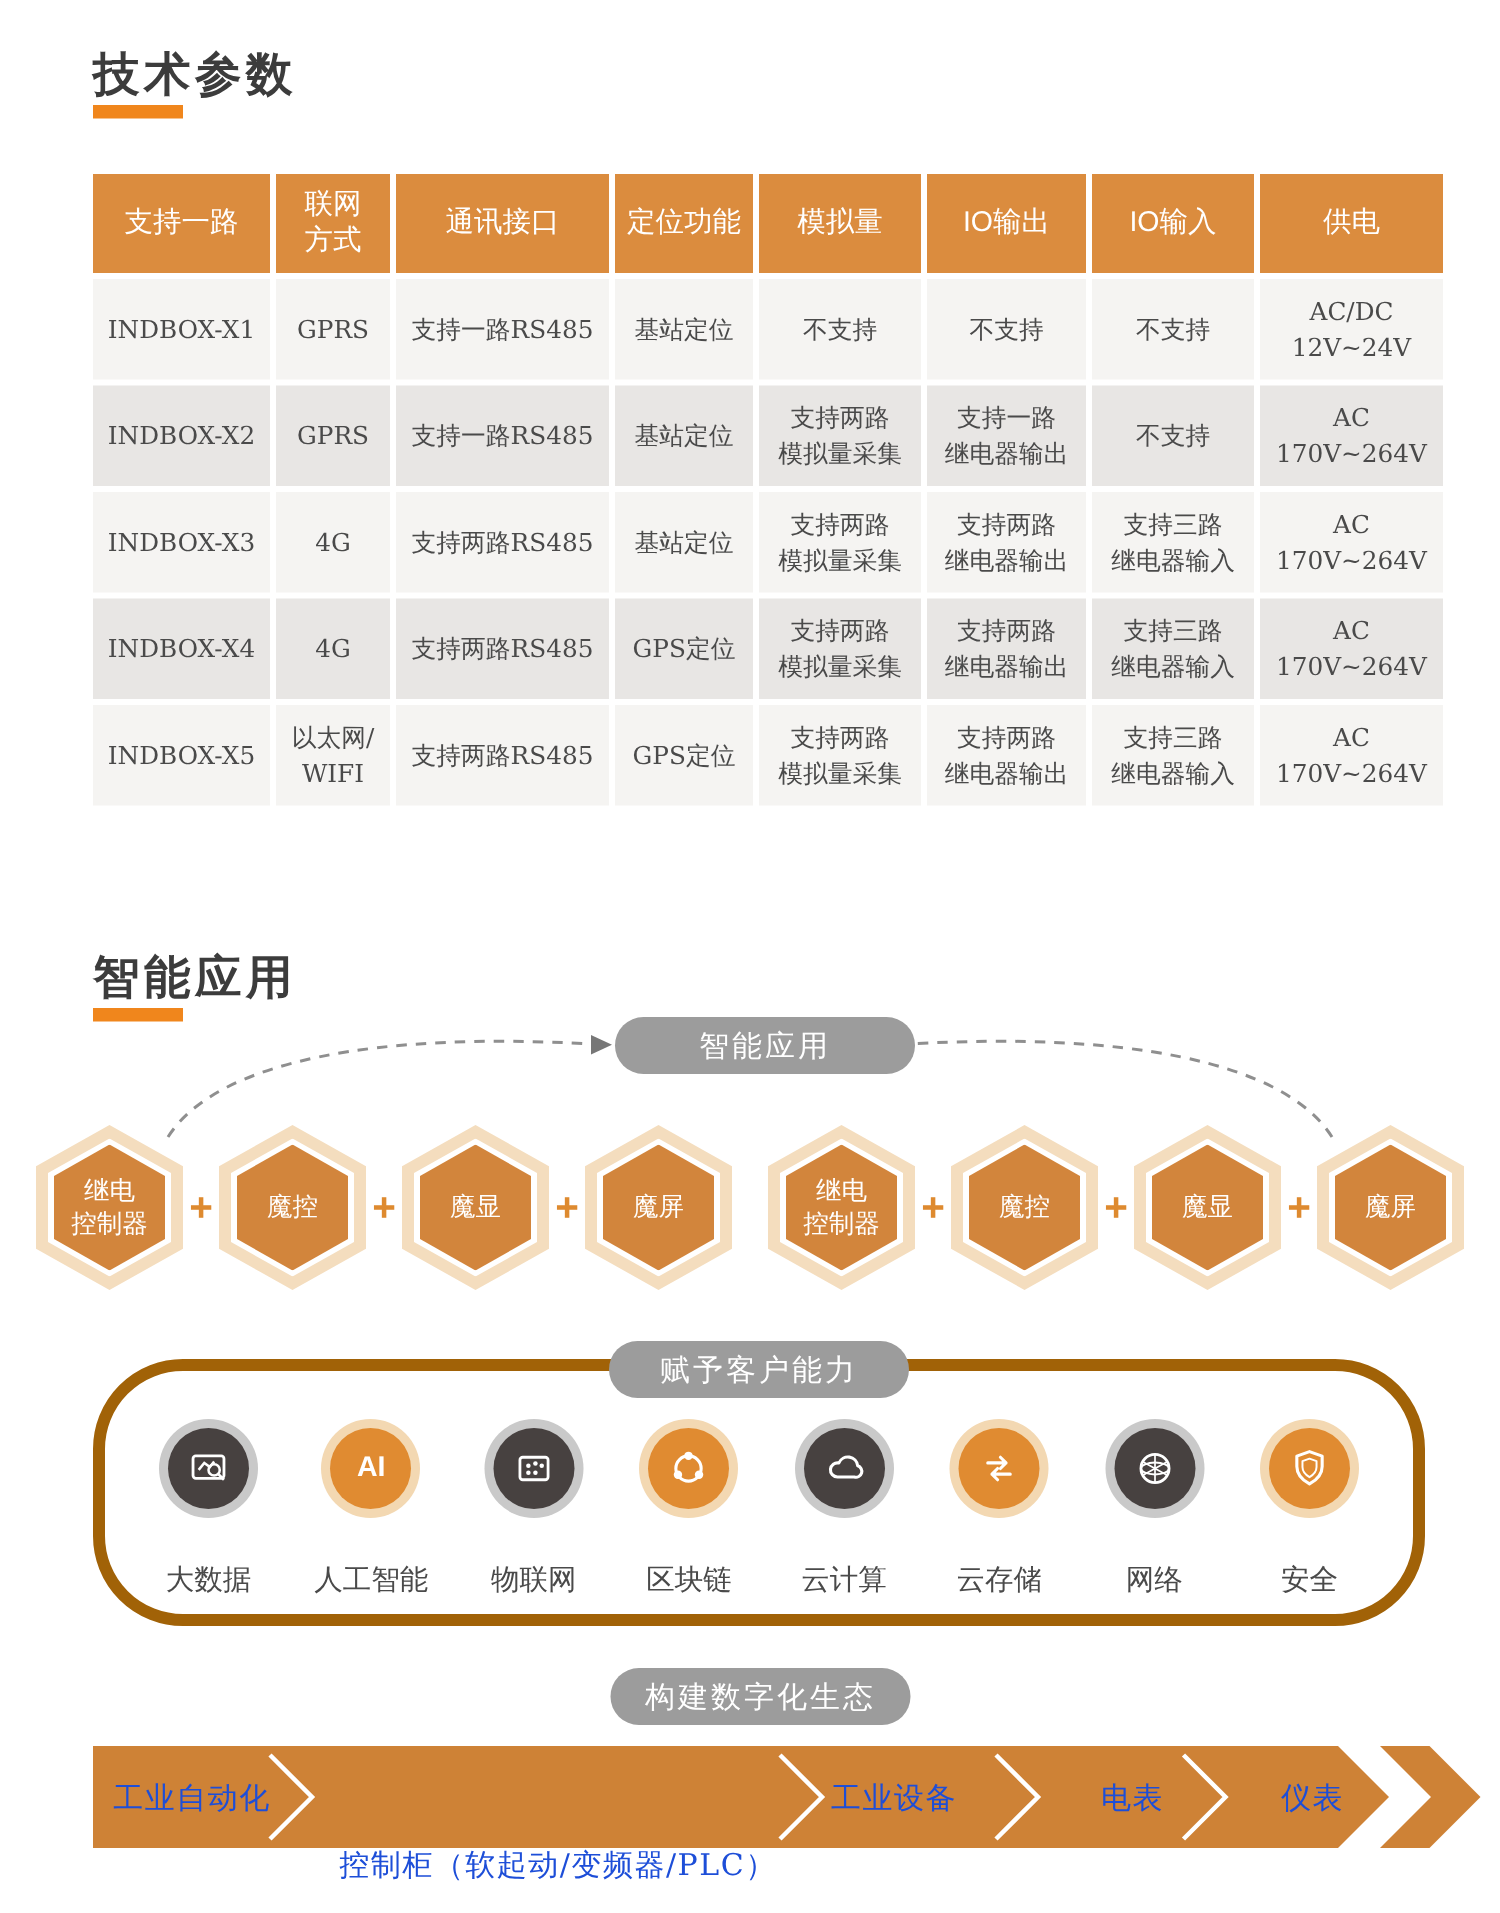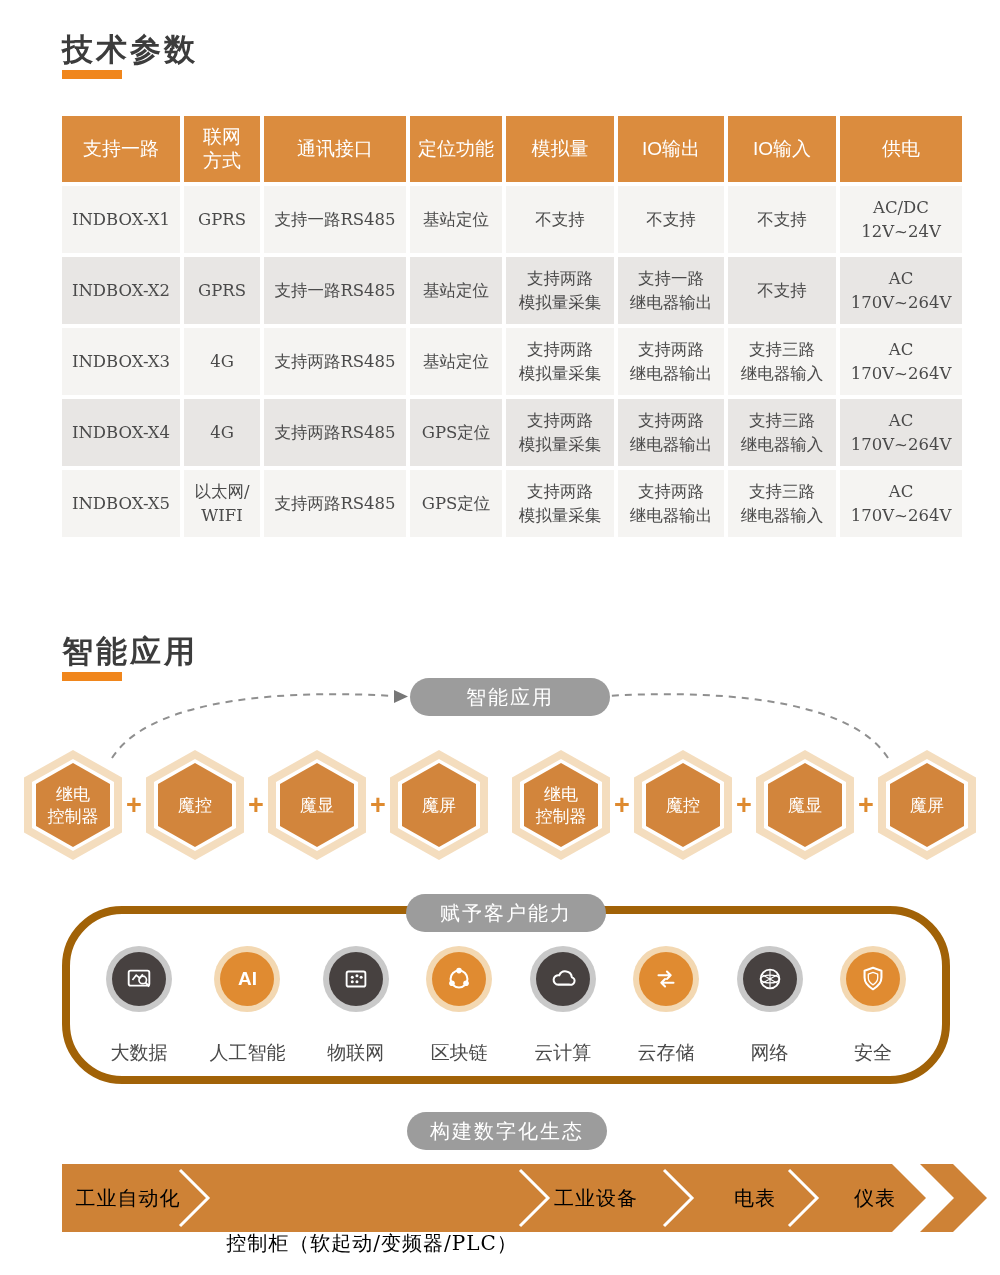--- a/index.html
+++ b/index.html
@@ -85,21 +85,21 @@
     margin-top:28px;font-size:19px;color:#4a4a4a;
     font-family:"DejaVu Serif","Liberation Serif",serif;white-space:nowrap;
   }
   .ai-text{color:#fff;font-size:19px;font-weight:700;font-family:"Liberation Sans",sans-serif;}
   
   .eco-pill{left:407px;top:1112px;}
   .banner{position:absolute;left:62px;top:1164px;width:938px;height:68px;}
   .banner svg{position:absolute;left:0;top:0;}
   .banner-label{
     position:absolute;top:0;height:68px;display:flex;align-items:center;justify-content:center;
-    color:#000000;font-size:20px;letter-spacing:1px;white-space:nowrap;
+    color:#1d4ed8;font-size:20px;letter-spacing:1px;white-space:nowrap;
     font-family:"DejaVu Serif","Liberation Serif",serif;
   }
 </style>
 </head>
 <body>
 
 <h1 class="sec-title" style="top:14px;">技术参数</h1>
 <div class="sec-underline" style="top:70px;"></div>
 
 <div class="table-wrap">

